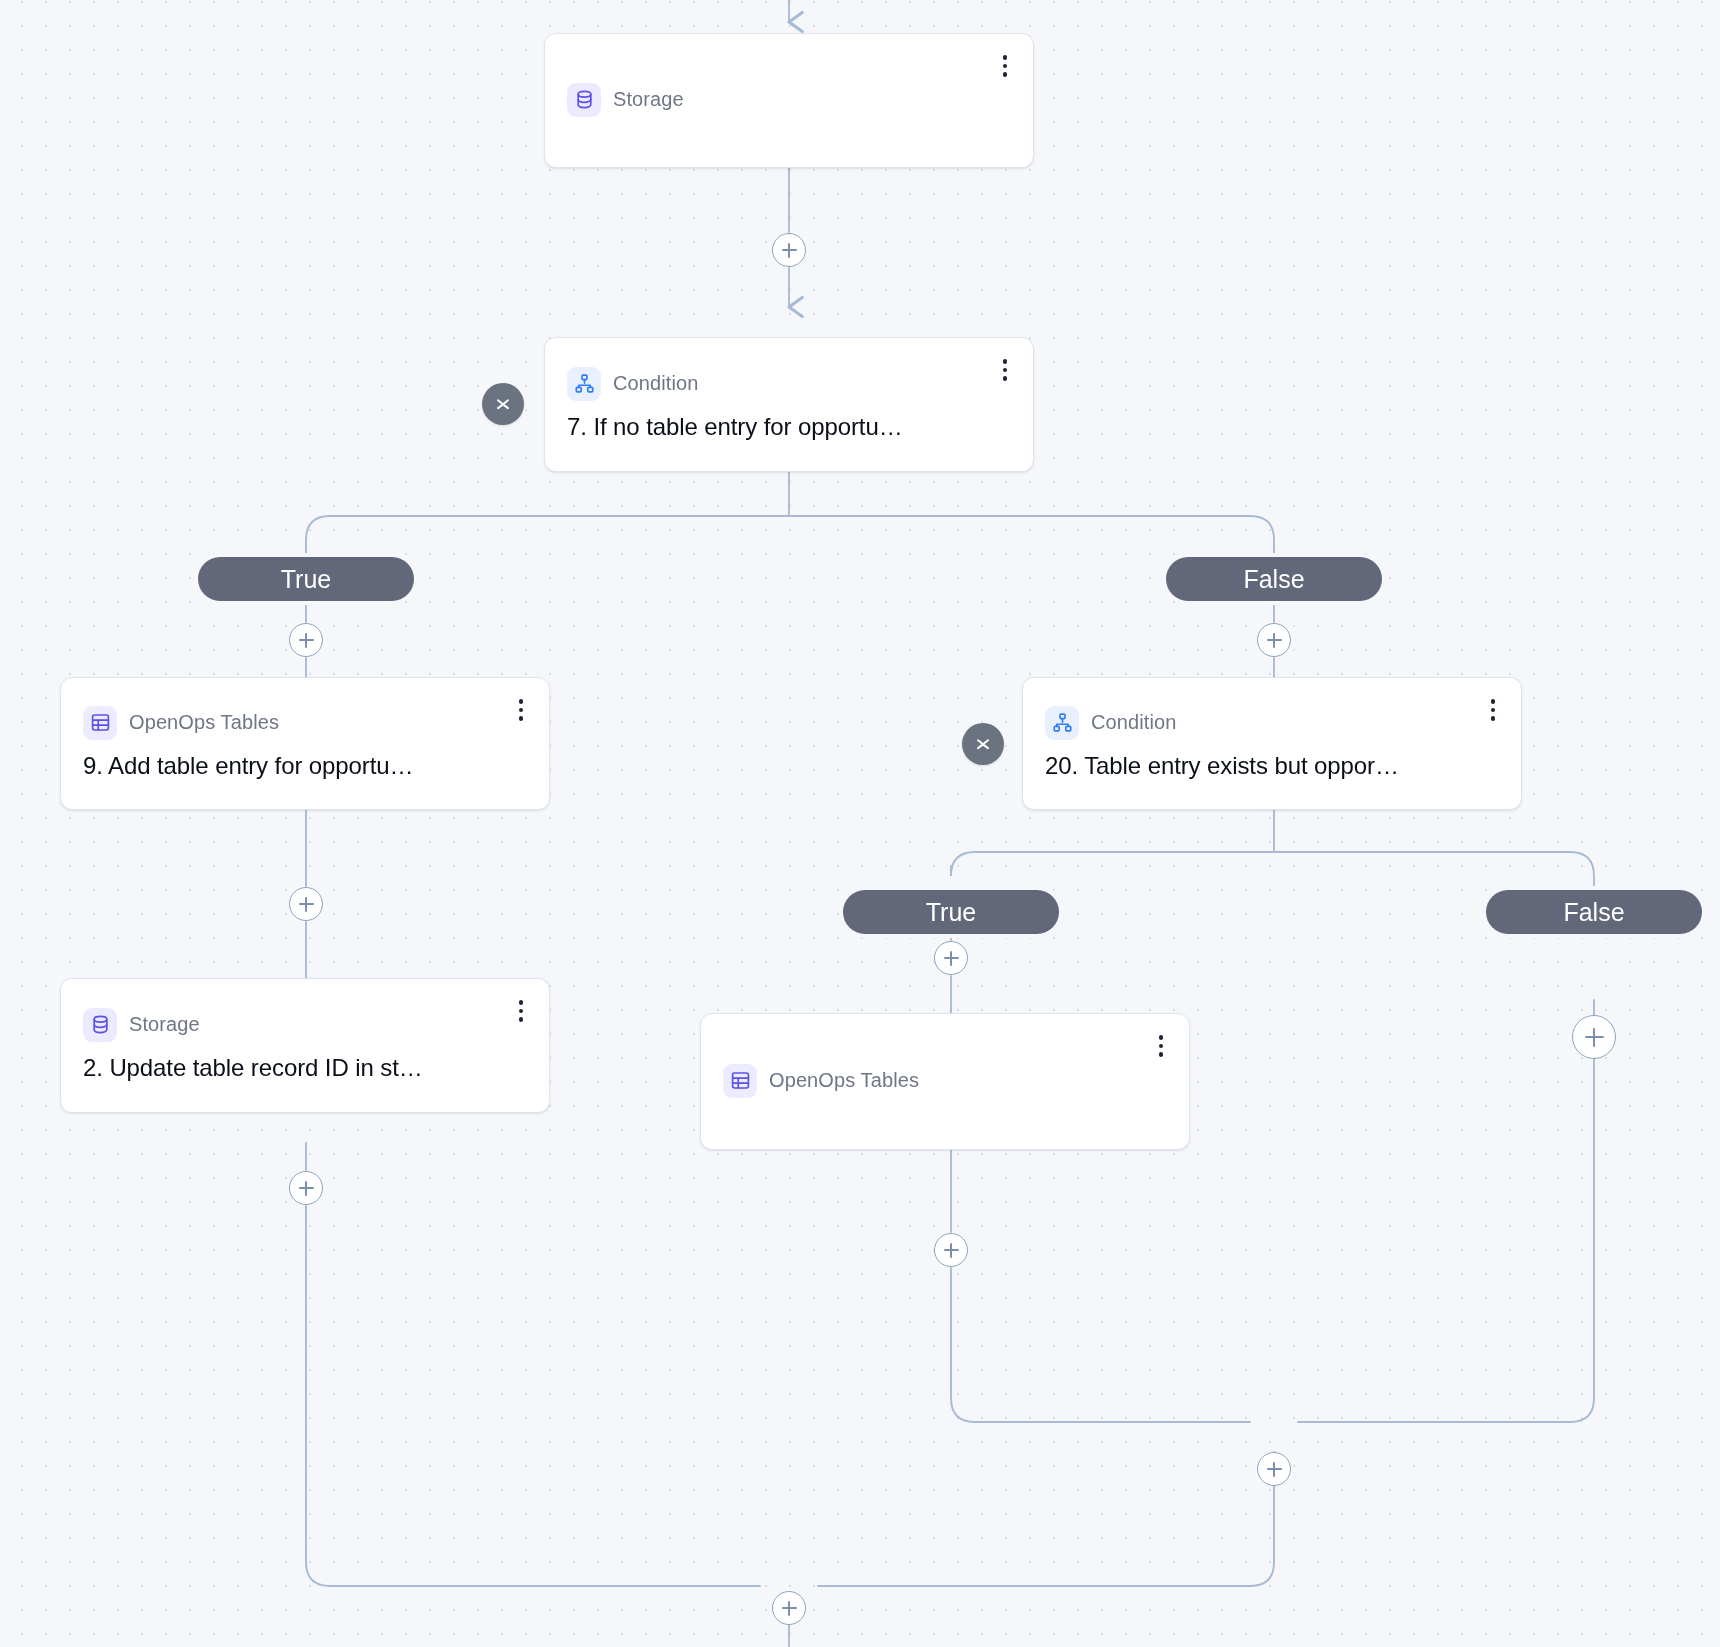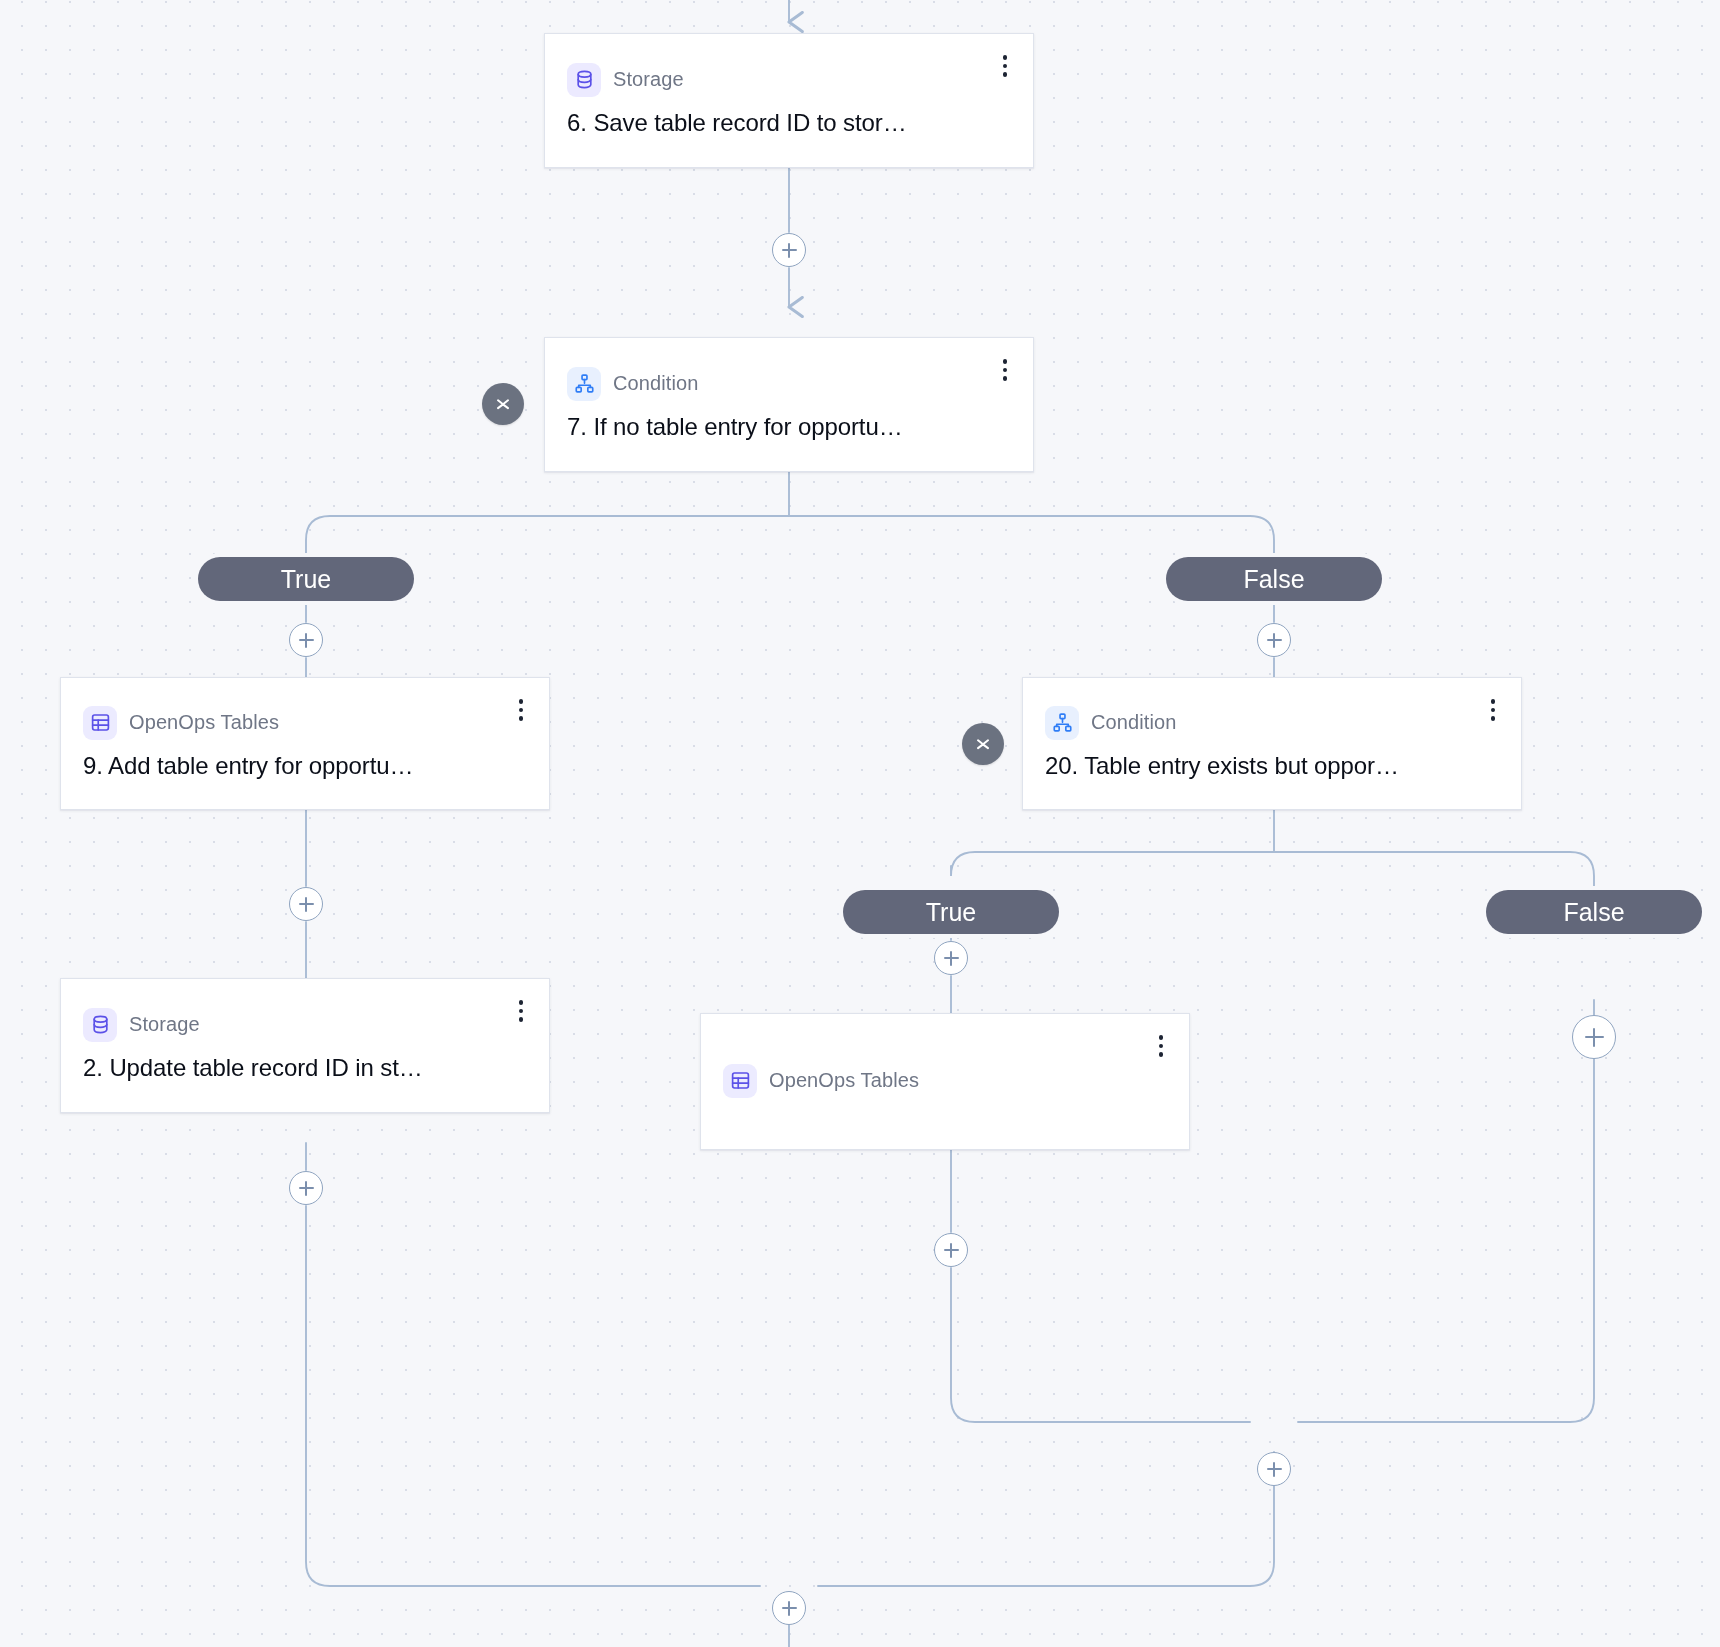--- a/index.html
+++ b/index.html
@@ -28,21 +28,21 @@
     left: 0; top: 0;
     width: 1720px; height: 1647px;
     pointer-events: none;
   }
 
   
   .node {
     position: absolute;
     background: #ffffff;
     border: 1px solid #dfe3ec;
-    border-radius: 0;
+    border-radius: 12px;
     box-shadow: 0 1px 3px rgba(28,38,64,0.07), 0 1px 1px rgba(28,38,64,0.04);
     display: flex;
     flex-direction: column;
     justify-content: center;
     padding: 16px 22px 18px 22px;
   }
 
   .node-head {
     display: flex;
     align-items: center;
@@ -209,21 +209,20 @@
     <div class="node-head">
       <span class="node-icon storage">
         <svg width="21" height="21" viewBox="0 0 24 24" fill="none" stroke="#5b51e8" stroke-width="1.9" stroke-linecap="round" stroke-linejoin="round">
           <ellipse cx="12" cy="6" rx="7.2" ry="3.2"></ellipse>
           <path d="M4.8 6 v12 a7.2 3.2 0 0 0 14.4 0 V6"></path>
           <path d="M4.8 12 a7.2 3.2 0 0 0 14.4 0"></path>
         </svg>
       </span>
       <span class="node-kind">Storage</span>
     </div>
-    <div class="node-title">6. Save table record ID to stor…</div>
     <div class="node-menu">
       <i></i>
         <i></i>
         <i></i>
     </div>
   </div>
 
   <div class="plus-btn" style="left:772px; top:233px;"></div>
 
   <div class="node" style="left:544px; top:337px; width:490px; height:135px;">

